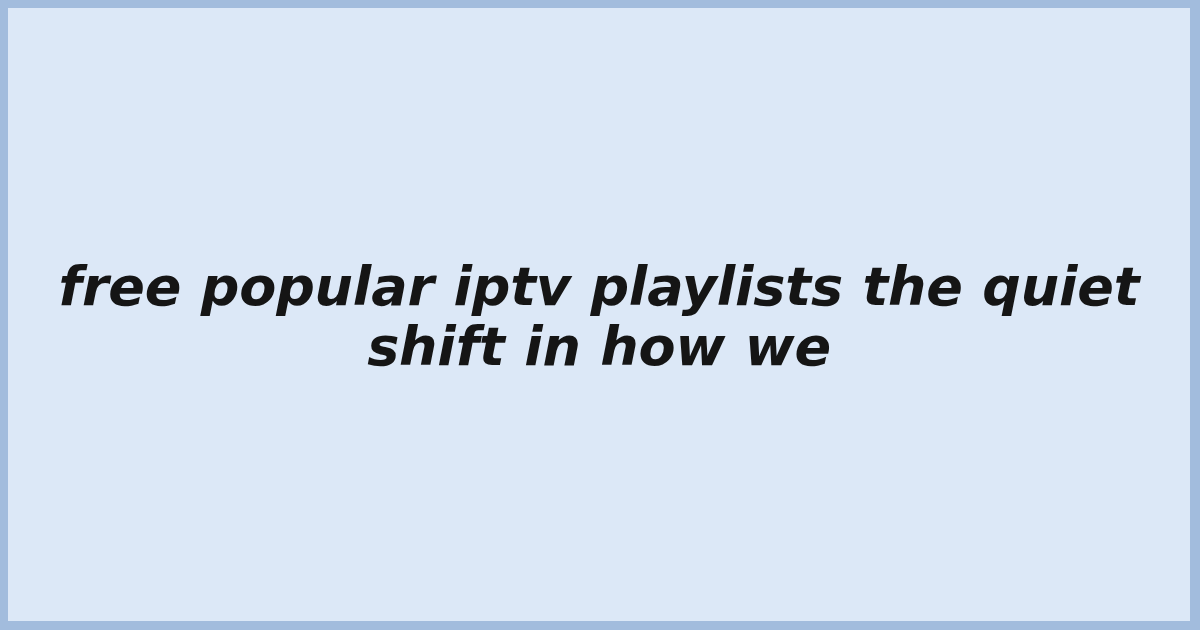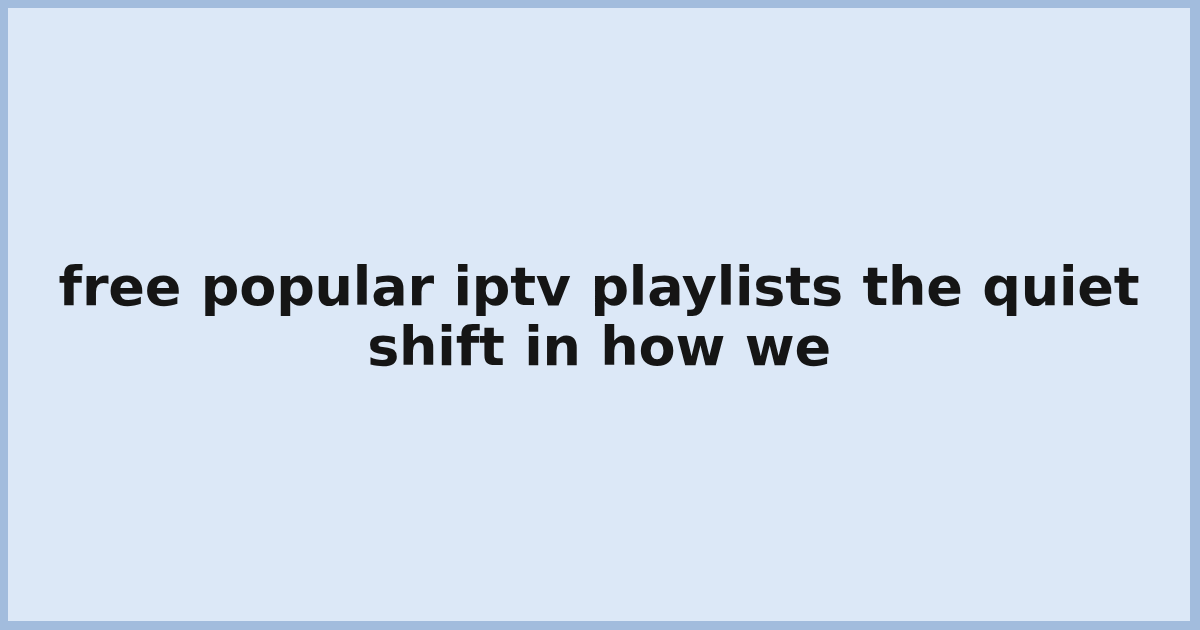--- a/index.html
+++ b/index.html
@@ -29,20 +29,21 @@
   
   .og-canvas {
     box-sizing: border-box;
     width: 100%;
     height: 100%;
     background: #dce8f7;
     display: flex;
     align-items: center;
     justify-content: center;
     padding: 0 22px;
+    font-style: italic;
   }
 
   
   .og-headline {
     margin: 0;
     width: 100%;
     text-align: center;
     color: #151515;
     font-family: "DejaVu Sans", sans-serif;
     font-size: 54px;

